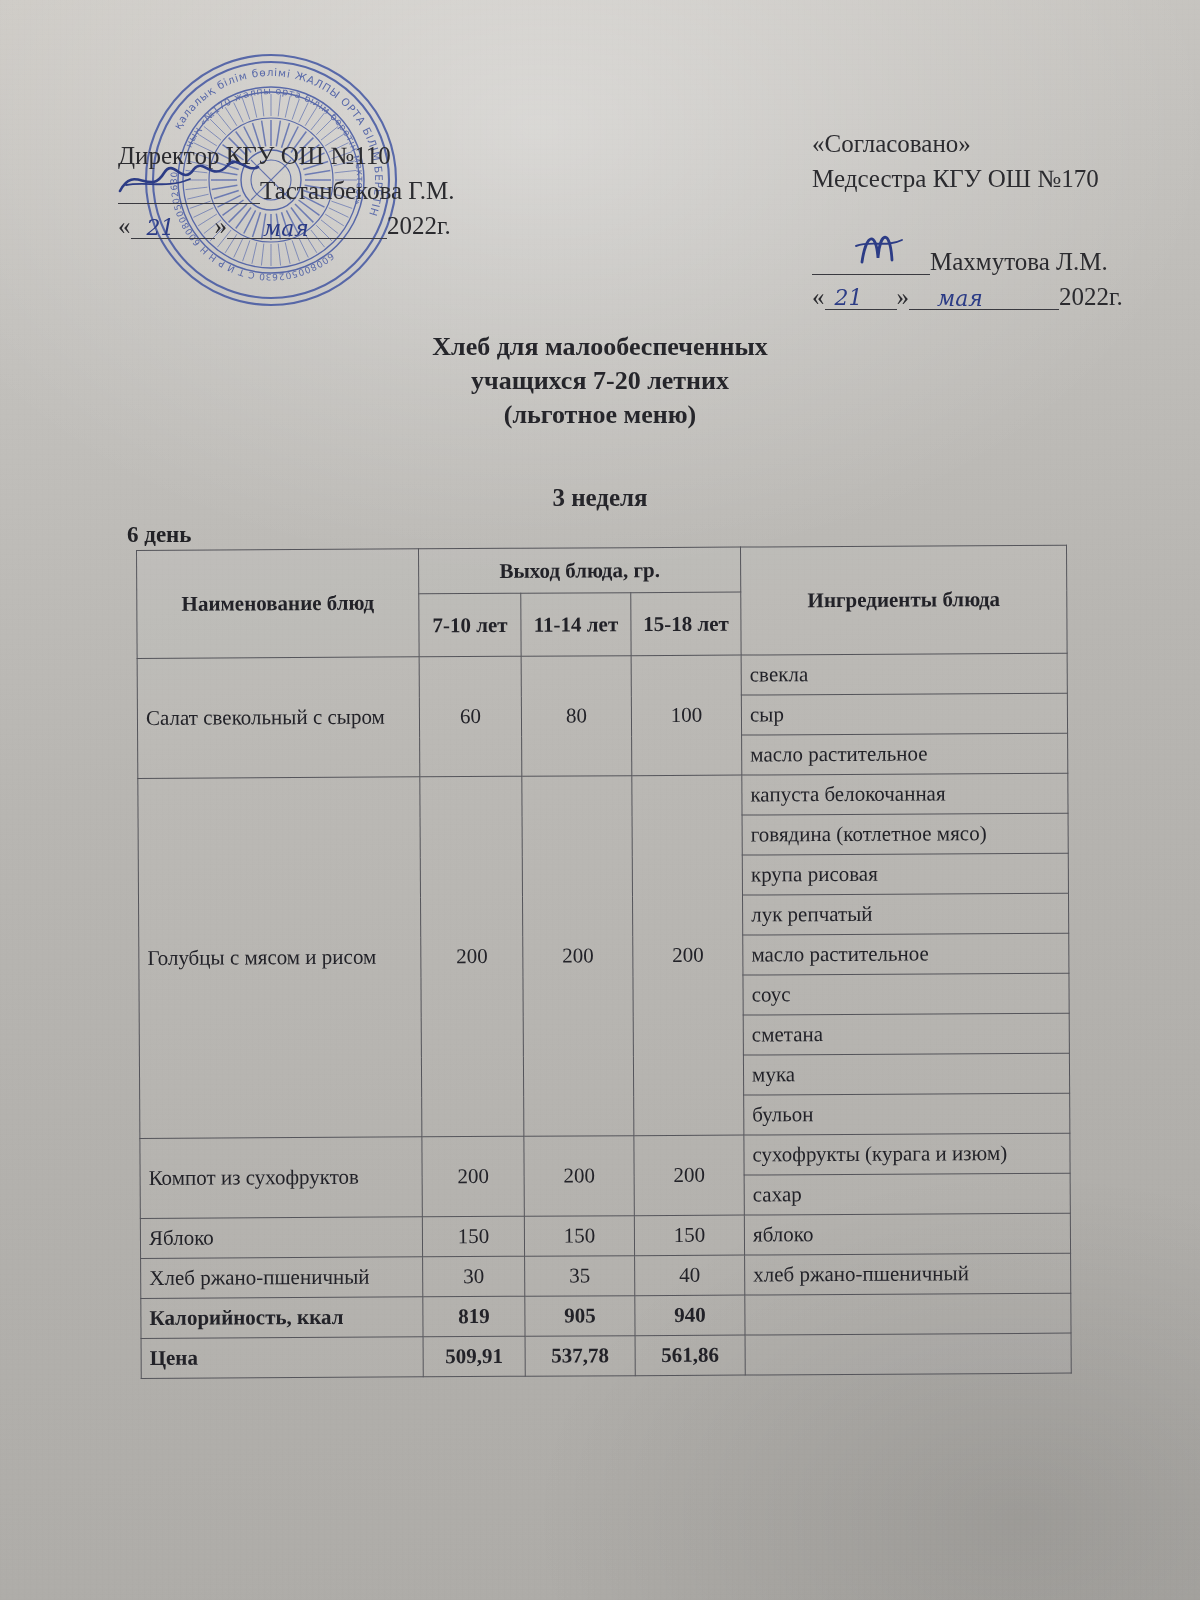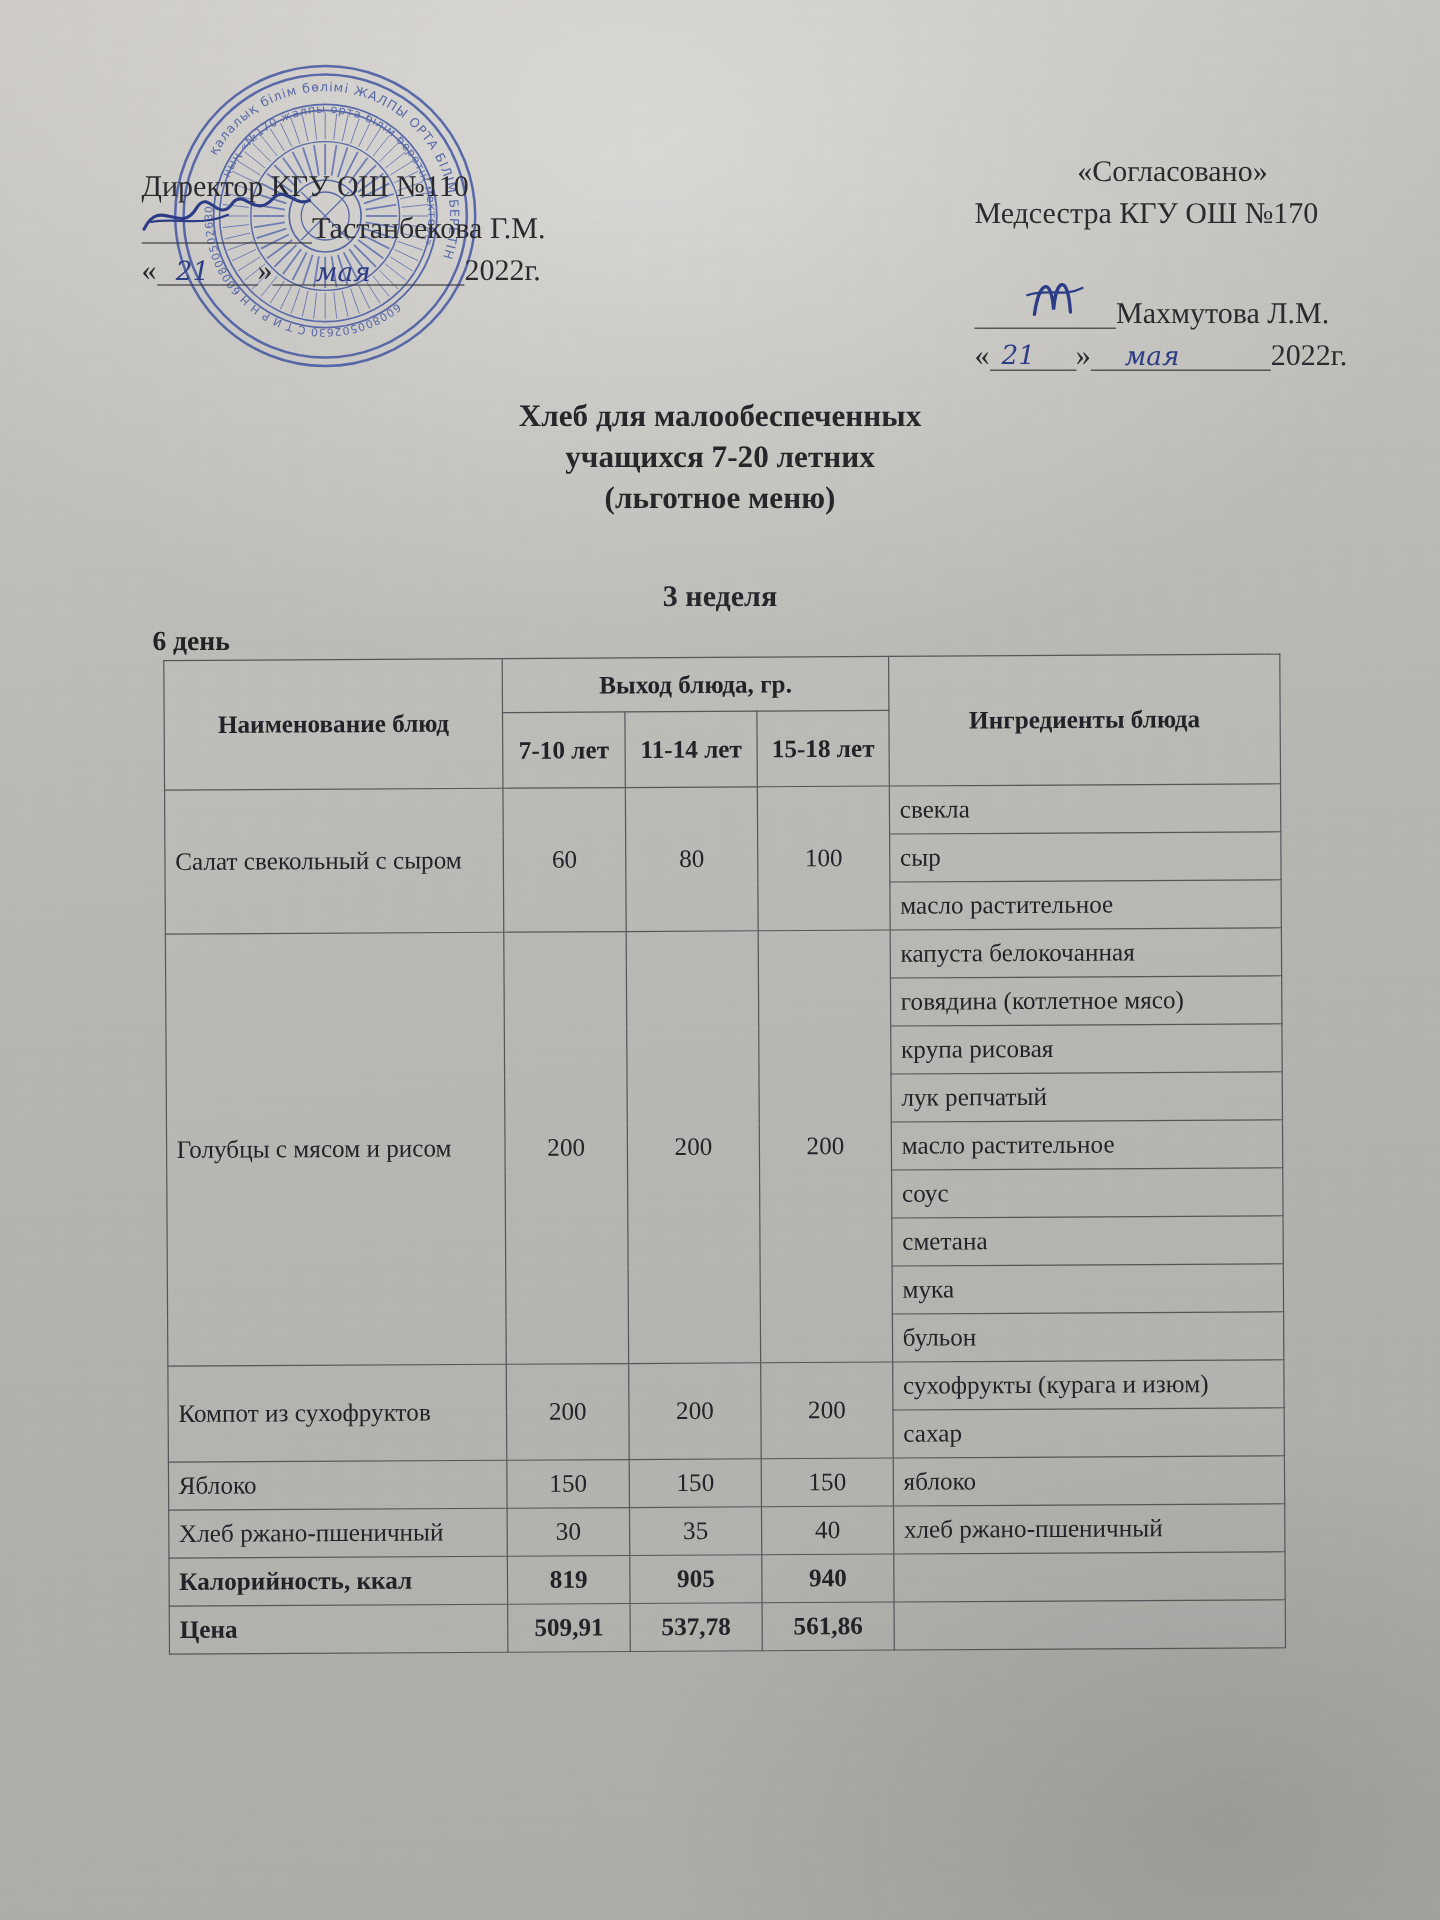--- a/index.html
+++ b/index.html
@@ -314,21 +314,21 @@
     <span class="hdr-line" style="position:relative;">
       <span>«</span><span class="ul" style="width:84px;position:relative;">
         <span class="hw" style="position:absolute;left:16px;top:-2px;">21</span>
       </span><span>»</span><span class="ul" style="width:160px;position:relative;">
         <span class="hw" style="position:absolute;left:36px;top:-1px;">мая</span>
       </span><span>2022г.</span>
     </span>
   </div>
 
   <div class="hdr-block" id="hdr-right">
-    <span class="hdr-line" style="display:block;text-align:center;width:330px;">«Согласовано»</span>
+    <span class="hdr-line" style="display:block;width:330px;">«Согласовано»</span>
     <span class="hdr-line">Медсестра КГУ ОШ №170</span>
     <span class="hdr-line" style="position:relative;margin-top:48px;">
       <span class="ul" style="width:118px;"></span><span>Махмутова Л.М.</span>
       <svg class="scribble" style="left:38px; top:-18px;" width="90" height="42" viewBox="0 0 90 42">
         <path d="M12 36 C 16 8, 26 4, 28 32 C 30 6, 40 2, 42 34" stroke="#2c3c86" stroke-width="2.8" fill="none" stroke-linecap="round"></path>
         <path d="M6 20 C 22 14, 36 22, 52 14" stroke="#2c3c86" stroke-width="1.9" fill="none" stroke-linecap="round"></path>
       </svg>
     </span>
     <span class="hdr-line" style="position:relative;">
       <span>«</span><span class="ul" style="width:72px;position:relative;">

